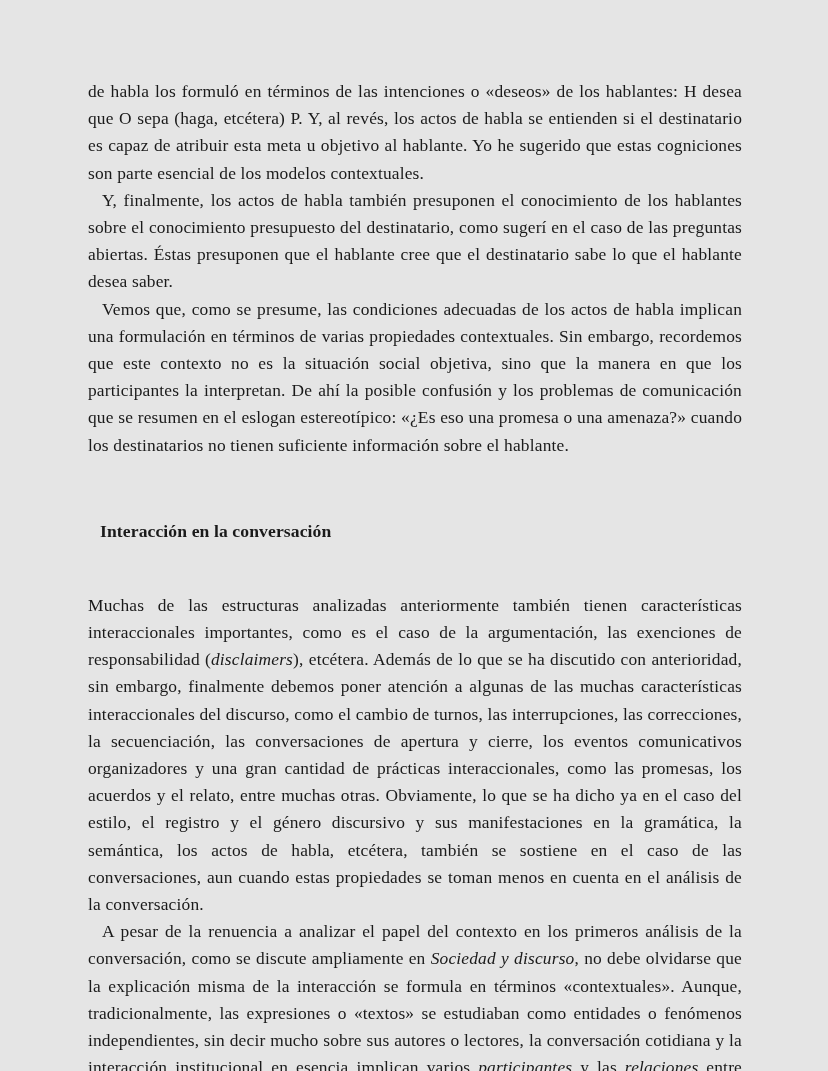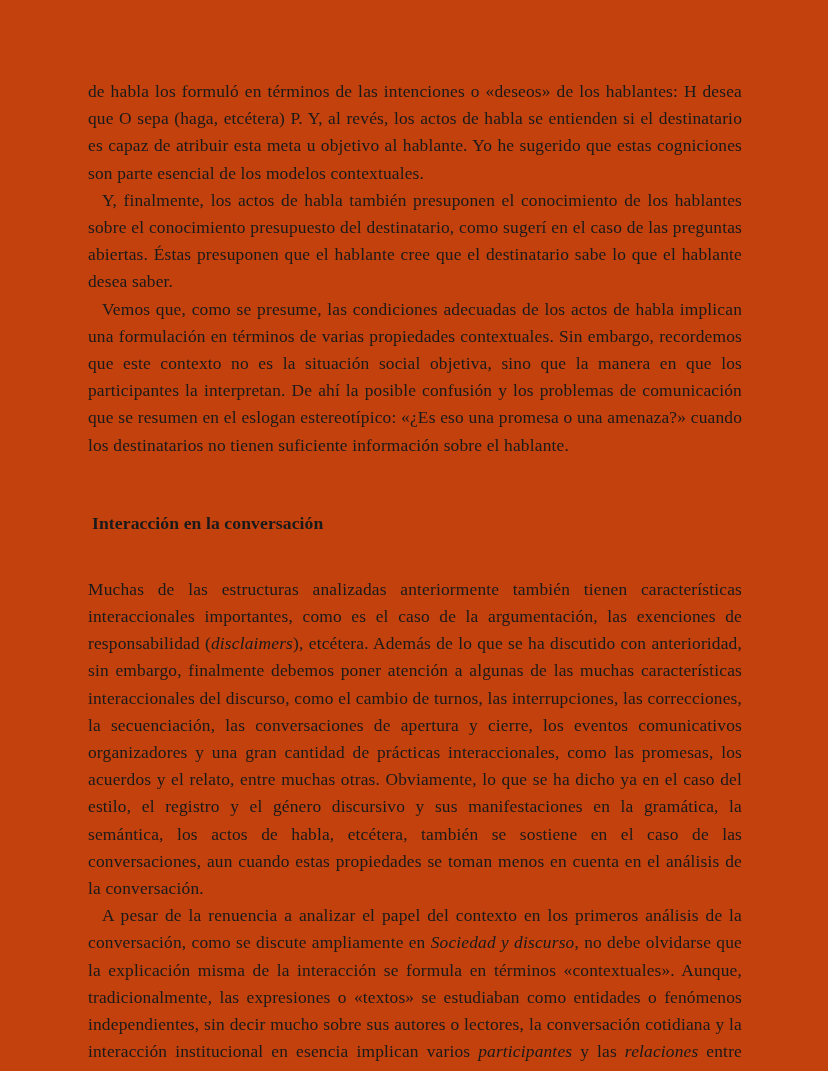--- a/index.html
+++ b/index.html
@@ -10,21 +10,21 @@
   }
   body {
     font-family: "Liberation Serif", "DejaVu Serif", serif;
     color: #1a1a1a;
   }
   .page {
     position: relative;
     width: 828px;
     height: 1071px;
     margin: 0 auto;
-    background: #c2410c;
+    background: #e5e5e5;
     box-sizing: border-box;
     overflow: hidden;
   }
   .content {
     position: absolute;
     left: 88px;
     top: 78px;
     width: 654px;
   }
   .para {
@@ -33,21 +33,21 @@
     line-height: 27.2px;
     text-align: justify;
     text-justify: inter-word;
     hyphens: none;
     letter-spacing: 0.01em;
   }
   .para.indent {
     text-indent: 14px;
   }
   .section-heading {
-    margin: 4px;
+    margin: 12px;
     font-size: 17.6px;
     line-height: 27px;
     font-weight: bold;
     text-align: left;
     letter-spacing: 0.006em;
   }
   .gap-before-heading { height: 47px; }
   .gap-after-heading  { height: 35px; }
   .italic { }
   .page-number {

